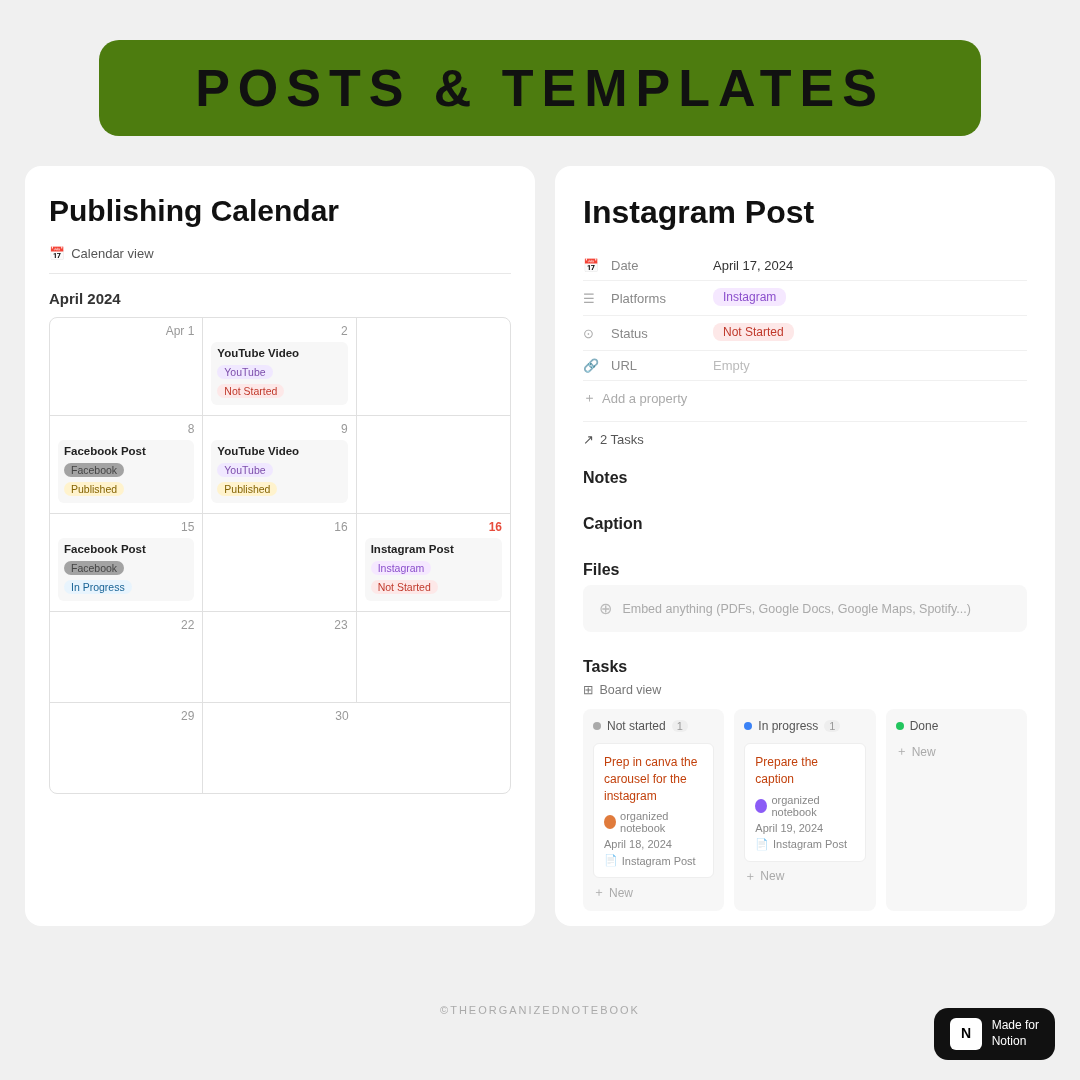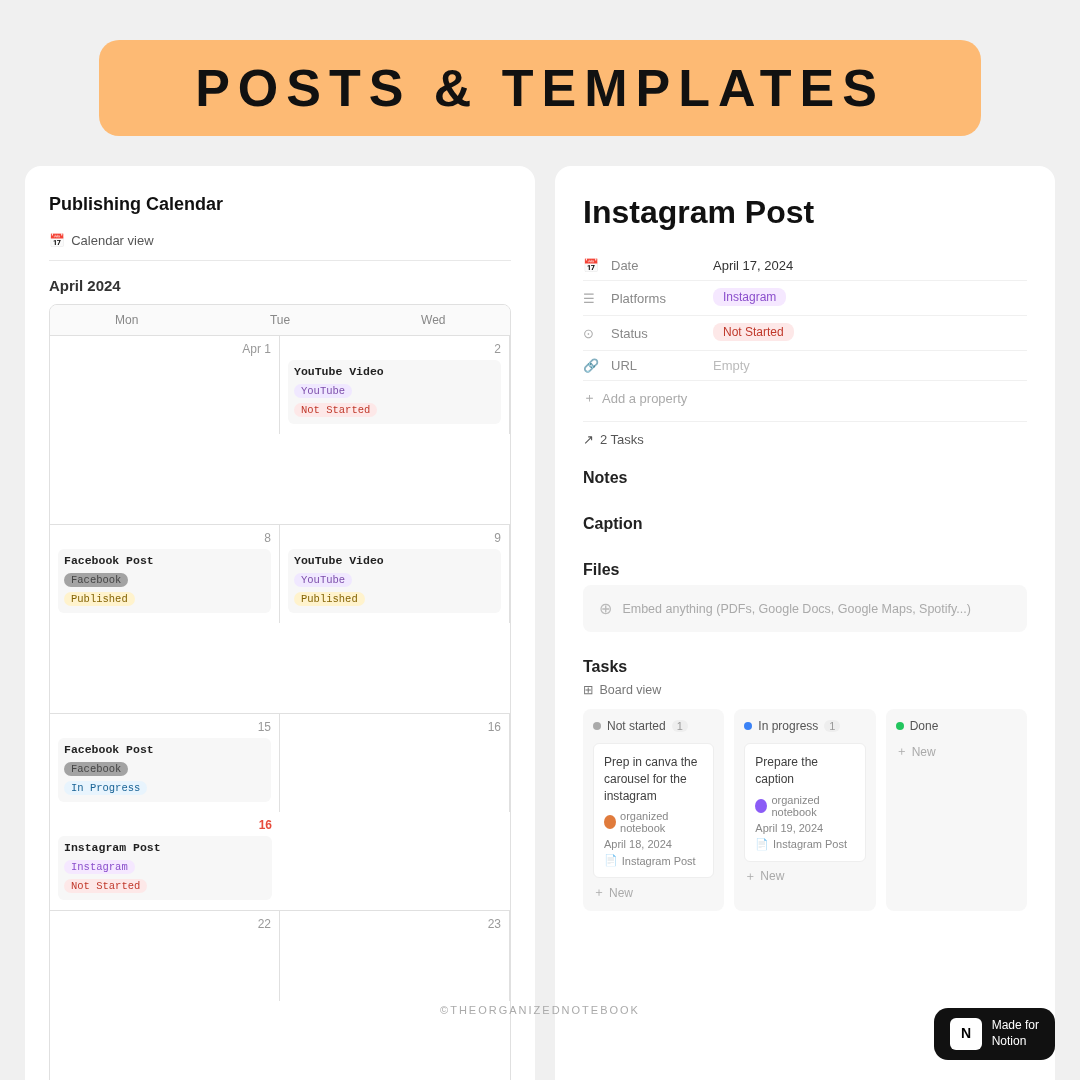--- a/index.html
+++ b/index.html
@@ -13,21 +13,21 @@
     }
 
     
     .header {
       display: flex;
       justify-content: center;
       align-items: center;
       padding: 40px 0 30px;
     }
     .header-box {
-      background: #fdba74;
+      background: #4d7c0f;
       border-radius: 20px;
       padding: 18px 96px;
     }
     .header-title {
       font-size: 52px;
       font-weight: 900;
       letter-spacing: 8px;
       color: #111;
       text-transform: uppercase;
     }
@@ -43,21 +43,21 @@
     .left-panel {
       background: white;
       border-radius: 16px;
       width: 510px;
       min-height: 760px;
       padding: 28px 24px 20px;
       flex-shrink: 0;
     }
 
     .panel-title {
-      font-size: 18px;
+      font-size: 30px;
       font-weight: 700;
       color: #111;
       margin-bottom: 18px;
     }
 
     .view-label {
       display: flex;
       align-items: center;
       gap: 6px;
       font-size: 13px;
@@ -90,21 +90,21 @@
     .cal-header-cell {
       text-align: center;
       padding: 8px 4px;
       font-size: 12px;
       color: #888;
       font-weight: 500;
     }
 
     .cal-row {
       display: grid;
-      grid-template-columns: 1fr 1fr;
+      grid-template-columns: 1fr 1fr 1fr;
       border-bottom: 1px solid #e0e0e0;
       min-height: 90px;
     }
     .cal-row:last-child {
       border-bottom: none;
     }
 
     .cal-cell {
       border-right: 1px solid #e0e0e0;
       padding: 6px 8px;
@@ -120,21 +120,20 @@
       color: #999;
       text-align: right;
       margin-bottom: 4px;
     }
 
     .cal-event {
       background: #f7f7f7;
       border-radius: 6px;
       padding: 5px 6px;
       margin-bottom: 4px;
-      font-family: Liberation Mono, monospace;
     }
 
     .cal-event-title {
       font-size: 11.5px;
       font-weight: 600;
       color: #222;
       margin-bottom: 3px;
     }
 
     .tag {
@@ -311,21 +310,21 @@
       background: white;
       border-radius: 6px;
       padding: 10px;
       margin-bottom: 6px;
       border: 1px solid #eee;
     }
 
     .card-title {
       font-size: 12px;
       font-weight: 500;
-      color: #404040;
+      color: #c2410c;
       margin-bottom: 6px;
       line-height: 1.4;
     }
 
     .card-avatar {
       width: 14px;
       height: 14px;
       border-radius: 50%;
       display: inline-block;
       margin-right: 4px;
@@ -436,25 +435,20 @@
 
     <div class="view-label">
       <span>📅</span>
       <span>Calendar view</span>
     </div>
 
     <div class="calendar-month">April 2024</div>
 
     <div class="calendar-grid">
 
-      <div class="cal-header-row">
-        <div class="cal-header-cell">Mon</div>
-        <div class="cal-header-cell">Tue</div>
-        <div class="cal-header-cell">Wed</div>
-      </div>
 
       <div class="cal-row">
         <div class="cal-cell">
           <div class="cal-date">Apr 1</div>
         </div>
         <div class="cal-cell">
           <div class="cal-date">2</div>
           <div class="cal-event">
             <div class="cal-event-title">YouTube Video</div>
             <div>

